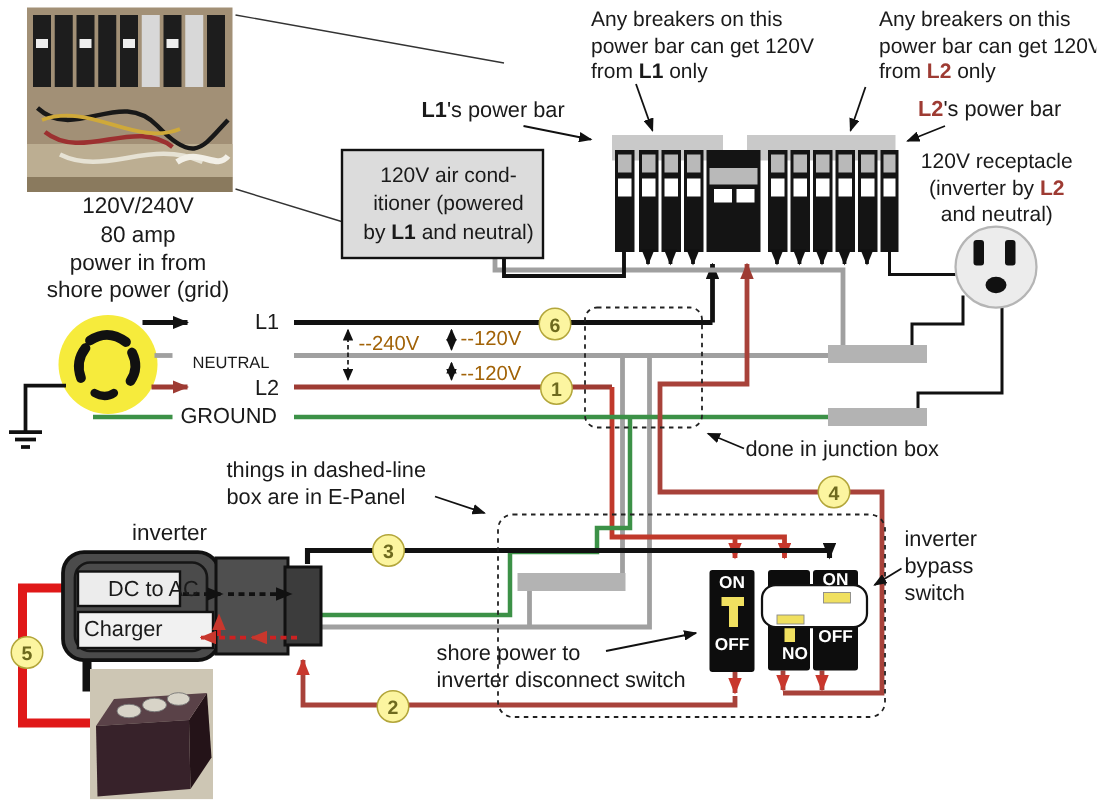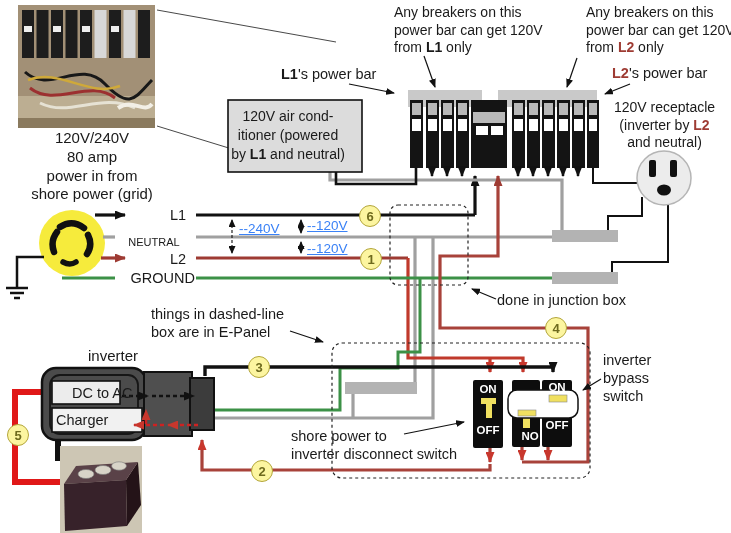--- a/index.html
+++ b/index.html
@@ -8,21 +8,21 @@
   #wires{position:absolute;left:0;top:0;width:731px;height:533px;}
   .lbl{position:absolute;color:#1a1a1a;font-size:14px;line-height:1.25;white-space:nowrap;}
   .wrap{white-space:normal;margin-left:38px;}
   .ctr{text-align:center;}
   .b{font-weight:bold;}
   .dkred{color:#9e3b33;font-weight:bold;}
   .sw{position:absolute;color:#fff;font-weight:bold;font-size:11.5px;text-align:center;}
   .badge{position:absolute;width:22px;height:22px;border-radius:50%;background:#fcf5a0;
          border:1.5px solid #b3a63b;color:#6e6a1e;font-size:13px;font-weight:bold;
          display:flex;align-items:center;justify-content:center;box-sizing:border-box;z-index:6;}
-  .vlab{font-size:13.5px;color:#3b82f6;text-decoration:underline;}
+  .vlab{font-size:13.5px;color:#a16207;}
 </style>
 </head>
 <body>
 
 <div id="canvas">
 
 <svg id="wires" viewBox="0 0 731 533" xmlns="http://www.w3.org/2000/svg">
   <defs>
     <marker id="aB" markerUnits="userSpaceOnUse" markerWidth="11" markerHeight="9" refX="10" refY="4.5" orient="auto">
           <path d="M0,0 L11,4.5 L0,9 z" fill="#111"></path>
@@ -280,21 +280,21 @@
 <div class="lbl ctr" style="left:2px;top:129px;width:180px;font-size:15px;white-space:normal;">
   <div>120V/240V</div>
   <div>80 amp</div>
   <div>power in from</div>
   <div>shore power (grid)</div>
 </div>
 
 <div class="lbl" style="left:162px;top:206px;width:32px;text-align:center;font-size:14.5px;">L1</div>
 <div class="lbl" style="left:113px;top:236px;width:82px;text-align:center;font-size:11px;">NEUTRAL</div>
 <div class="lbl" style="left:162px;top:250px;width:32px;text-align:center;font-size:14.5px;">L2</div>
-<div class="lbl" style="left:110px;top:269px;width:85px;text-align:right;font-size:14.5px;">GROUND</div>
+<div class="lbl" style="left:110px;top:269px;width:85px;text-align:center;font-size:14.5px;">GROUND</div>
 
 <div class="lbl vlab" style="left:239px;top:221px;">--240V</div>
 <div class="lbl vlab" style="left:307px;top:218px;">--120V</div>
 <div class="lbl vlab" style="left:307px;top:241px;">--120V</div>
 
 <div class="lbl wrap" style="left:356px;top:4px;width:162px;">
   <span>Any breakers on this power bar can get 120V from </span><span class="b">L1</span><span> only</span>
 </div>
 <div class="lbl wrap" style="left:548px;top:4px;width:168px;">
   <span>Any breakers on this power bar can get 120V from </span><span class="dkred">L2</span><span> only</span>
@@ -306,21 +306,21 @@
 <div class="lbl" style="left:612px;top:64px;font-size:14.5px;">
   <span class="dkred">L2</span><span>'s power bar</span>
 </div>
 
 <div class="lbl ctr" style="left:598px;top:99px;width:133px;white-space:normal;">
   <div>120V receptacle</div>
   <div><span>(inverter by </span><span class="dkred">L2</span></div>
   <div>and neutral)</div>
 </div>
 
-<div class="lbl ctr" style="left:220px;top:107px;width:136px;white-space:normal;line-height:1.35;">
+<div class="lbl ctr" style="left:231px;top:107px;width:136px;white-space:normal;line-height:1.35;">
   <div>120V air cond-</div>
   <div>itioner (powered</div>
   <div><span>by </span><span class="b">L1</span><span> and neutral)</span></div>
 </div>
 
 <div class="lbl" style="left:497px;top:291px;font-size:14.5px;">done in junction box</div>
 
 <div class="lbl" style="left:151px;top:305px;font-size:14.5px;">
   <div>things in dashed-line</div>
   <div>box are in E-Panel</div>

